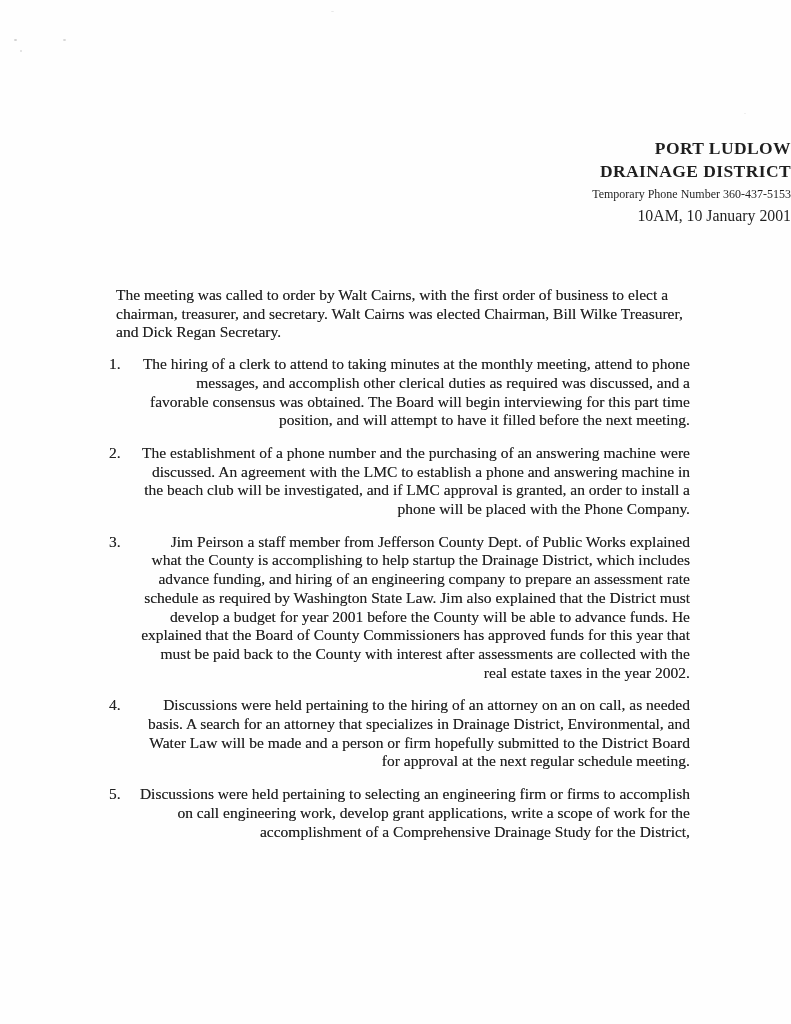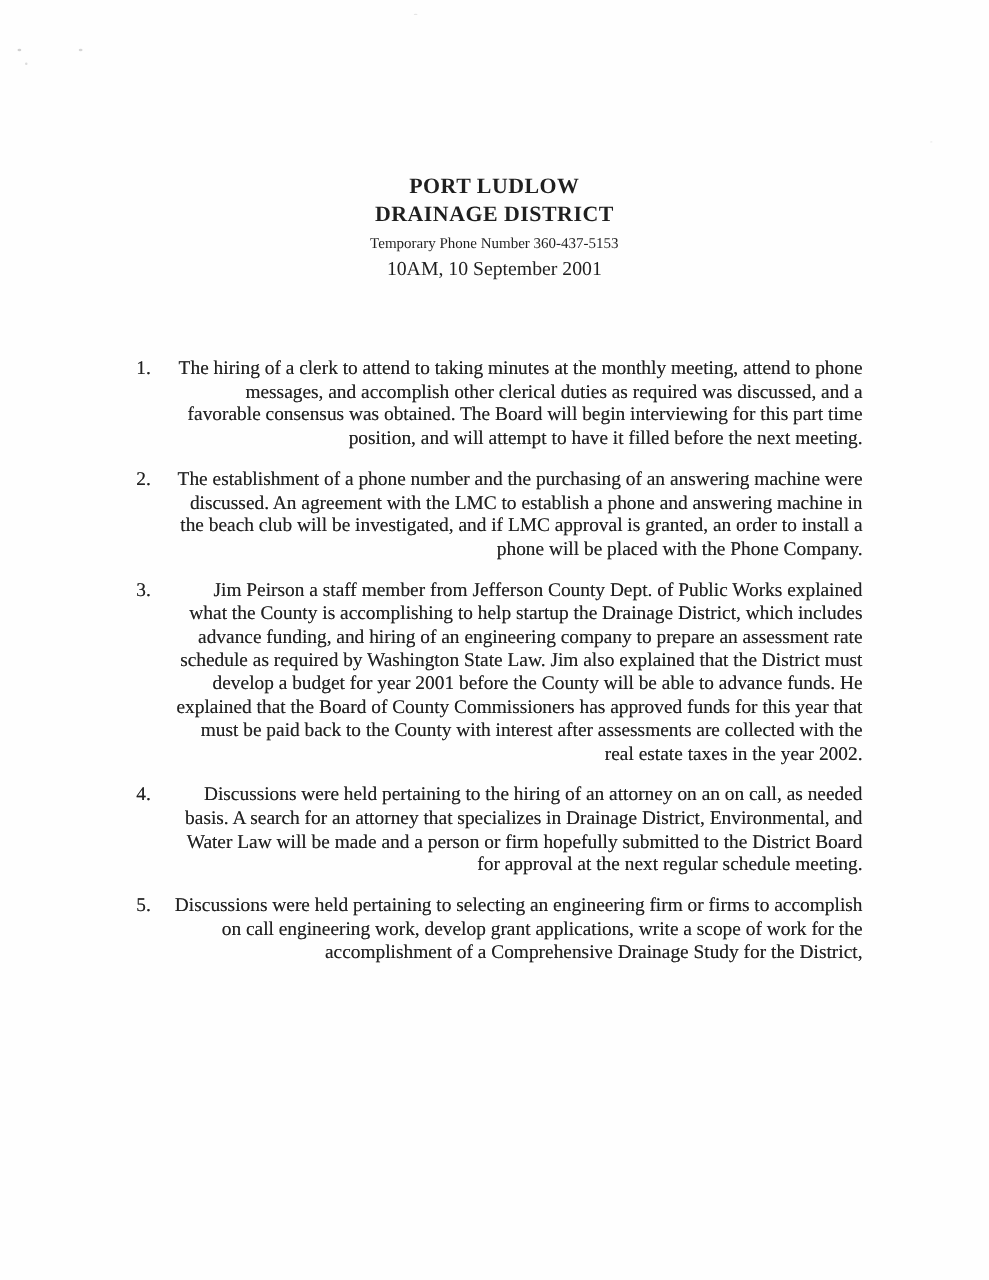--- a/index.html
+++ b/index.html
@@ -26,21 +26,21 @@
   .s2 { left: 20px;  top: 50px;  width: 2px; height: 2px; opacity: .35; }
   .s3 { left: 63px;  top: 39px;  width: 3px; height: 2px; opacity: .4; }
   .s4 { left: 331px; top: 11px;  width: 3px; height: 1px; opacity: .25; }
   .s5 { left: 744px; top: 113px; width: 2px; height: 1px; opacity: .2; }
 
   .doc-header {
     position: absolute;
     top: 137px;
     left: 0;
     width: 100%;
-    text-align: center;
+    text-align: right;
     color: #1f1f1f;
   }
   .org-name {
     font-weight: bold;
     font-size: 17.5px;
     line-height: 23px;
     letter-spacing: 0.4px;
   }
   .phone-line {
     font-size: 12px;
@@ -91,24 +91,25 @@
   <div class="speck s2"></div>
   <div class="speck s3"></div>
   <div class="speck s4"></div>
   <div class="speck s5"></div>
 
   <header class="doc-header">
     <div class="org-name">PORT LUDLOW</div>
     <div class="org-name">DRAINAGE DISTRICT</div>
     <div class="phone-line">Temporary Phone Number 360-437-5153</div>
 
-    <div class="meeting-datetime">10AM, 10 September 2001</div>
+    <div class="meeting-datetime">10AM, 10 January 2001</div>
   </header>
 
   <main class="doc-body">
+    <p>The meeting was called to order by Walt Cairns, with the first order of business to elect a chairman, treasurer, and secretary.  Walt Cairns was elected Chairman, Bill Wilke Treasurer, and Dick Regan Secretary.</p>
 
     <ol class="items">
       <li class="item">
         <span class="num">1.</span>
         <span class="txt">The hiring of a clerk to attend to taking minutes at the monthly meeting, attend to phone messages, and accomplish other clerical duties as required was discussed, and a favorable consensus was obtained. The Board will begin interviewing for this part time position, and will attempt to have it filled before the next meeting.</span>
       </li>
       <li class="item">
         <span class="num">2.</span>
         <span class="txt">The establishment of a phone number and the purchasing of an answering machine were discussed. An agreement with the LMC to establish a phone and answering machine in the beach club will be investigated, and if LMC approval is granted, an order to install a phone will be placed with the Phone Company.</span>
       </li>

